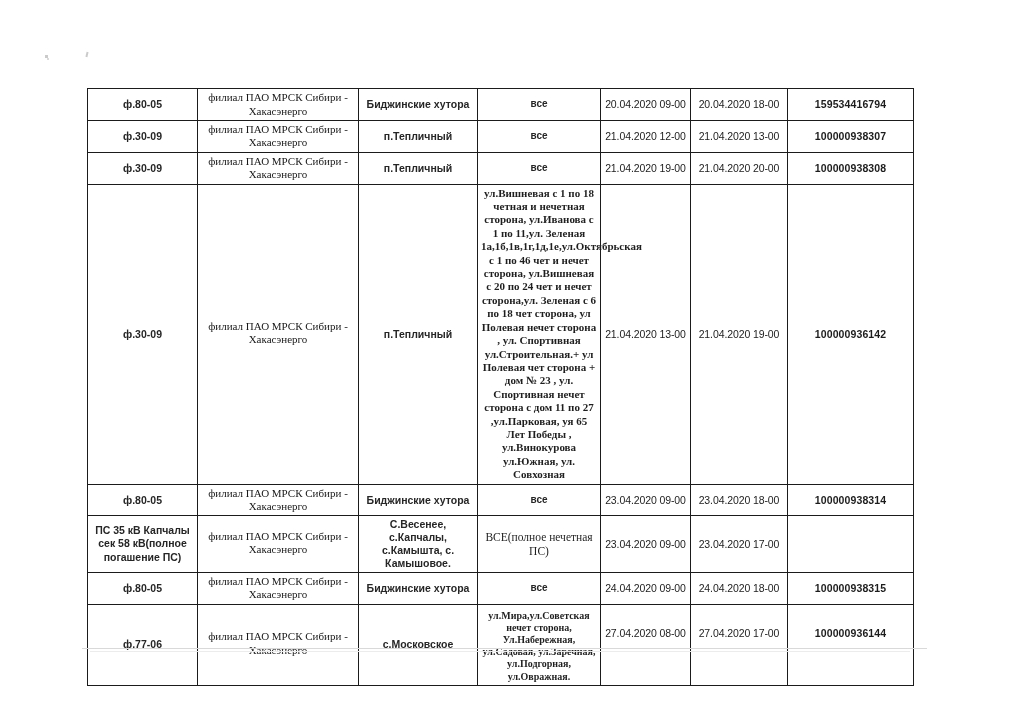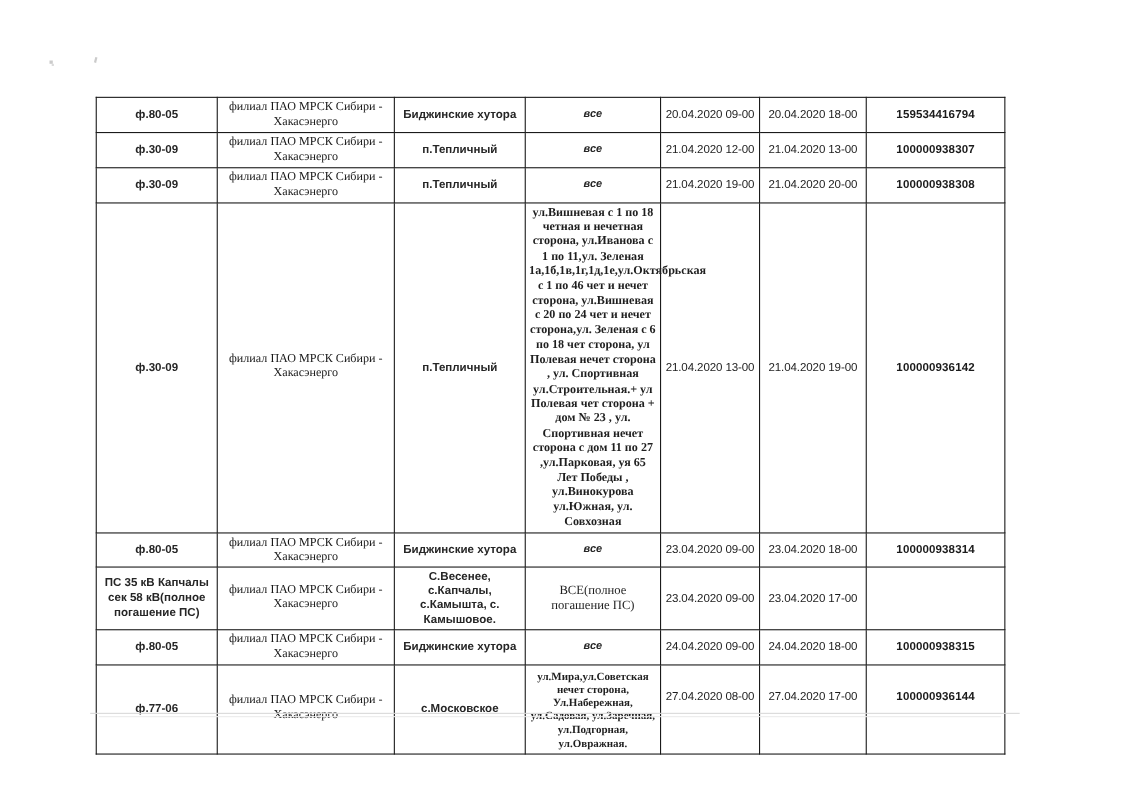--- a/index.html
+++ b/index.html
@@ -115,21 +115,20 @@
   }
   .streets.small {
     font-size: 10px;
     margin-top: 40px;
   }
   .all-mark {
     font-family: "Liberation Sans", "DejaVu Sans", sans-serif;
     font-size: 10px;
     font-weight: 700;
     color: #262626;
-    font-style: italic;
   }
   .all-full {
     font-family: "Liberation Serif", "DejaVu Serif", serif;
     font-size: 11.5px;
     color: #1f1f1f;
   }
   .dt {
     font-family: "Liberation Sans", "DejaVu Sans", sans-serif;
     font-size: 10.5px;
     color: #1c1c1c;
@@ -224,21 +223,21 @@
         <td class="all-mark">все</td>
         <td class="dt">23.04.2020 09-00</td>
         <td class="dt">23.04.2020  18-00</td>
         <td class="num">100000938314</td>
       </tr>
 
       <tr style="height:43px">
         <td class="feeder substation">ПС 35 кВ Капчалы сек 58 кВ(полное погашение ПС)</td>
         <td class="branch" style="vertical-align:middle;padding-top:0">филиал ПАО МРСК Сибири - Хакасэнерго</td>
         <td class="settlement mid">С.Весенее, с.Капчалы, с.Камышта, с. Камышовое.</td>
-        <td class="all-full">ВСЕ(полное погашение ПС)</td>
+        <td class="all-full">ВСЕ(полное нечетная ПС)</td>
         <td class="dt">23.04.2020 09-00</td>
         <td class="dt">23.04.2020  17-00</td>
         <td class="num"></td>
       </tr>
 
       <tr style="height:32px">
         <td class="feeder">ф.80-05</td>
         <td class="branch">филиал ПАО МРСК Сибири - Хакасэнерго</td>
         <td class="settlement">Биджинские хутора</td>
         <td class="all-mark">все</td>

